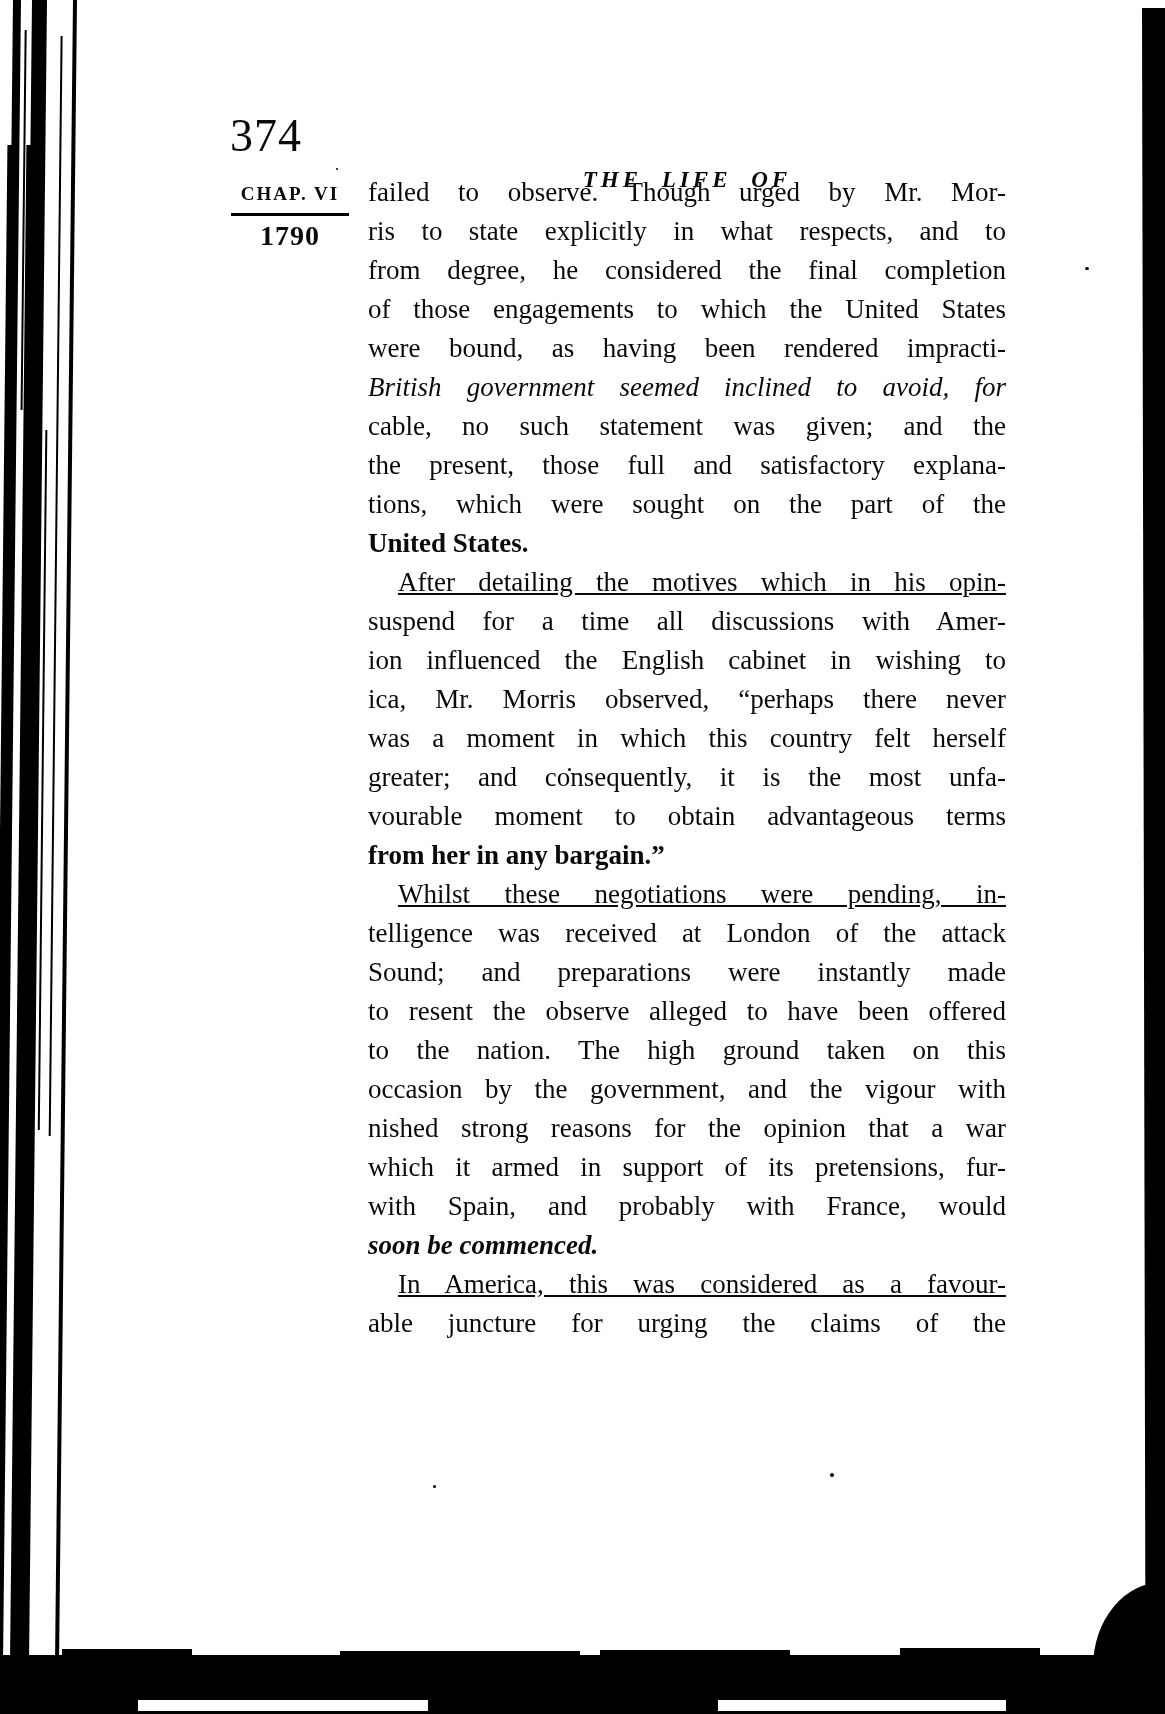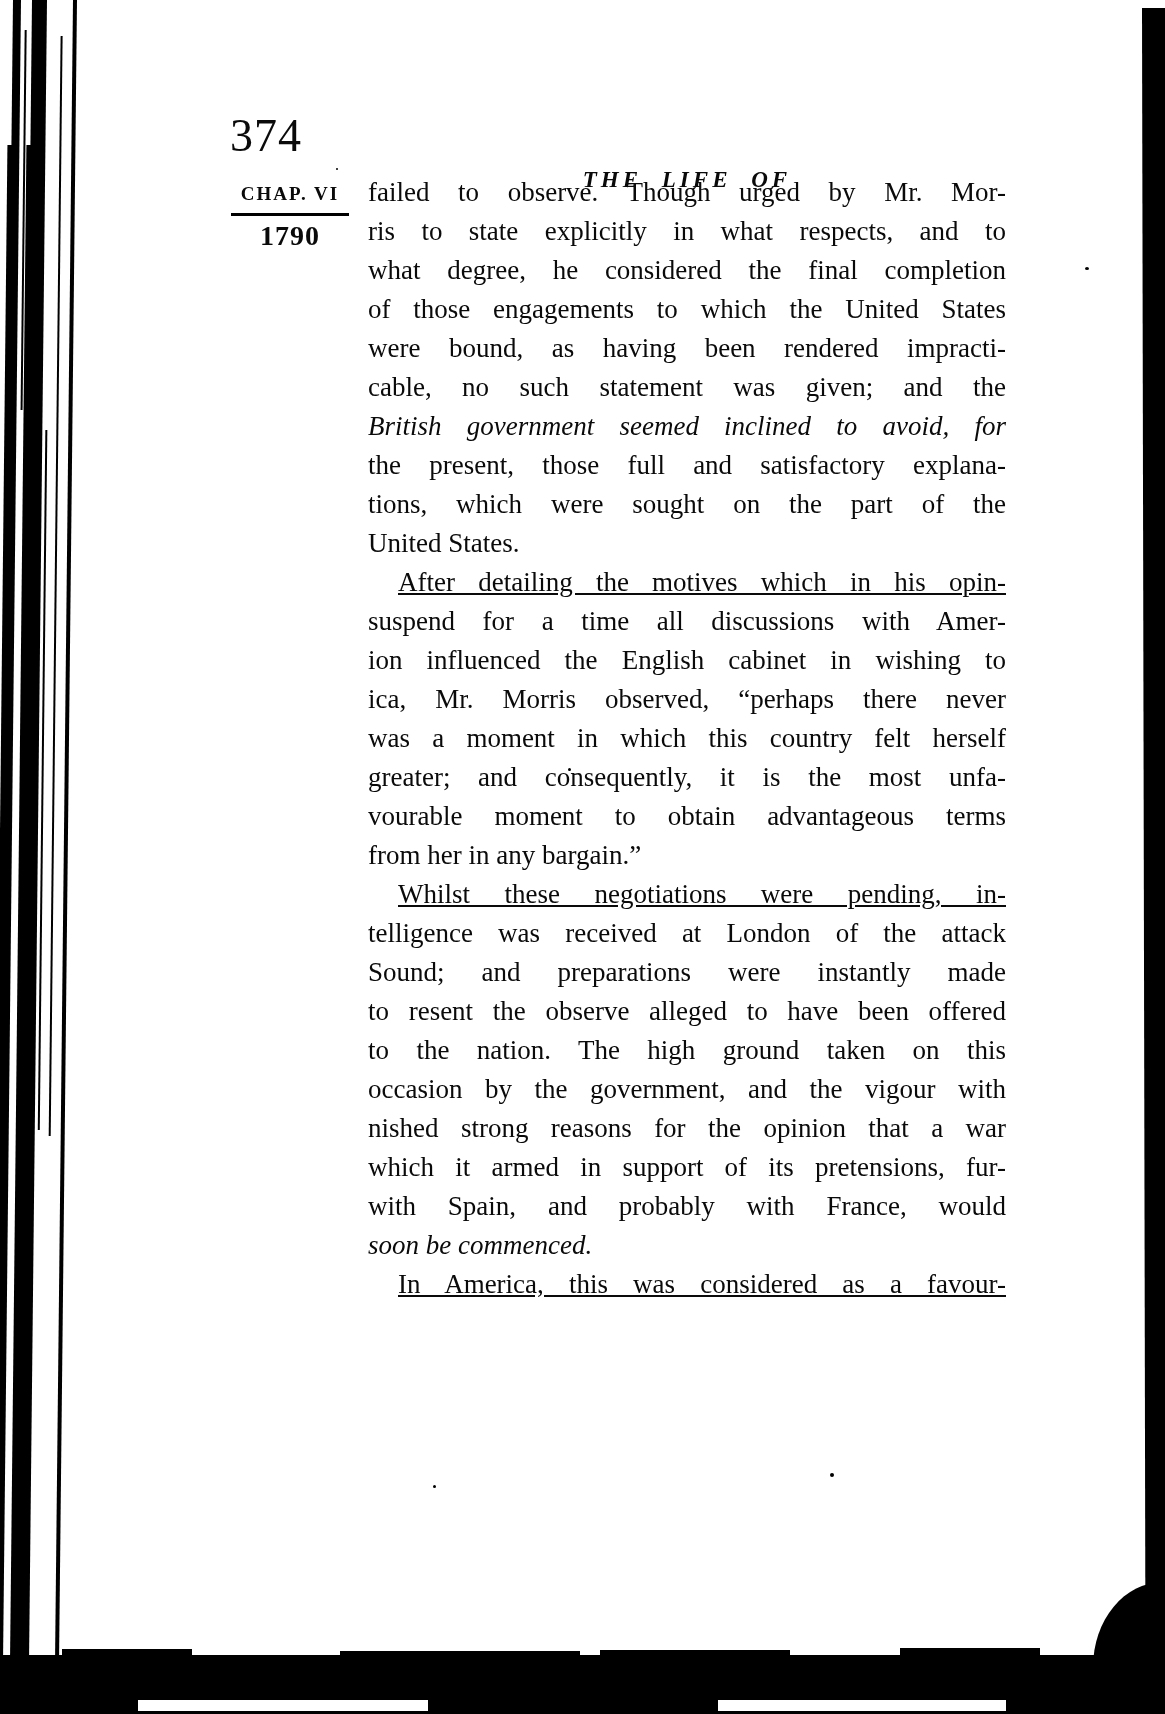--- a/index.html
+++ b/index.html
@@ -73,21 +73,21 @@
     font-size:28px;line-height:28px;font-weight:bold;letter-spacing:1px;
   }
   .body-text{
     position:absolute;left:368px;top:173px;width:638px;
     font-size:27px;
   }
   .line{
     height:39px;line-height:39px;white-space:nowrap;
     text-align:justify;text-align-last:justify;
   }
-  .line.last{text-align-last:left;}
+  .line.last{text-align-last:left;font-weight:bold;}
   .line.indent{text-indent:30px;text-decoration:underline;}
   .line.italic{font-style:italic;}
 </style>
 </head>
 <body>
 
 <div class="page">
 
   <div class="gutter">
     <div class="st g1"></div>
@@ -120,25 +120,25 @@
 
   <aside class="margin-note">
     <div class="margin-chapter">CHAP. VI</div>
     <div class="margin-rule"></div>
     <div class="margin-year">1790</div>
   </aside>
 
   <main class="body-text" id="body-text">
       <div class="line">failed to observe.  Though urged by Mr. Mor-</div>
       <div class="line">ris to state explicitly in what respects, and to</div>
-      <div class="line">what degree, he considered the final completion</div>
+      <div class="line">from degree, he considered the final completion</div>
       <div class="line">of those engagements to which the United States</div>
       <div class="line">were bound, as having been rendered impracti-</div>
+      <div class="line italic">British government seemed inclined to avoid, for</div>
       <div class="line">cable, no such statement was given; and the</div>
-      <div class="line italic">British government seemed inclined to avoid, for</div>
       <div class="line">the present, those full and satisfactory explana-</div>
       <div class="line">tions, which were sought on the part of the</div>
       <div class="line last">United States.</div>
       <div class="line indent">After detailing the motives which in his opin-</div>
       <div class="line">suspend for a time all discussions with Amer-</div>
       <div class="line">ion influenced the English cabinet in wishing to</div>
       <div class="line">ica, Mr. Morris observed, “perhaps there never</div>
       <div class="line">was a moment in which this country felt herself</div>
       <div class="line">greater; and consequently, it is the most unfa-</div>
       <div class="line">vourable moment to obtain advantageous terms</div>
@@ -147,15 +147,16 @@
       <div class="line">telligence was received at London of the attack</div>
       <div class="line">Sound; and preparations were instantly made</div>
       <div class="line">to resent the observe alleged to have been offered</div>
       <div class="line">to the nation.  The high ground taken on this</div>
       <div class="line">occasion by the government, and the vigour with</div>
       <div class="line">nished strong reasons for the opinion that a war</div>
       <div class="line">which it armed in support of its pretensions, fur-</div>
       <div class="line">with Spain, and probably with France, would</div>
       <div class="line italic last">soon be commenced.</div>
       <div class="line indent">In America, this was considered as a favour-</div>
+      <div class="line">able juncture for urging the claims of the</div>
     </main>
 
 </div>
 
 </body></html>

